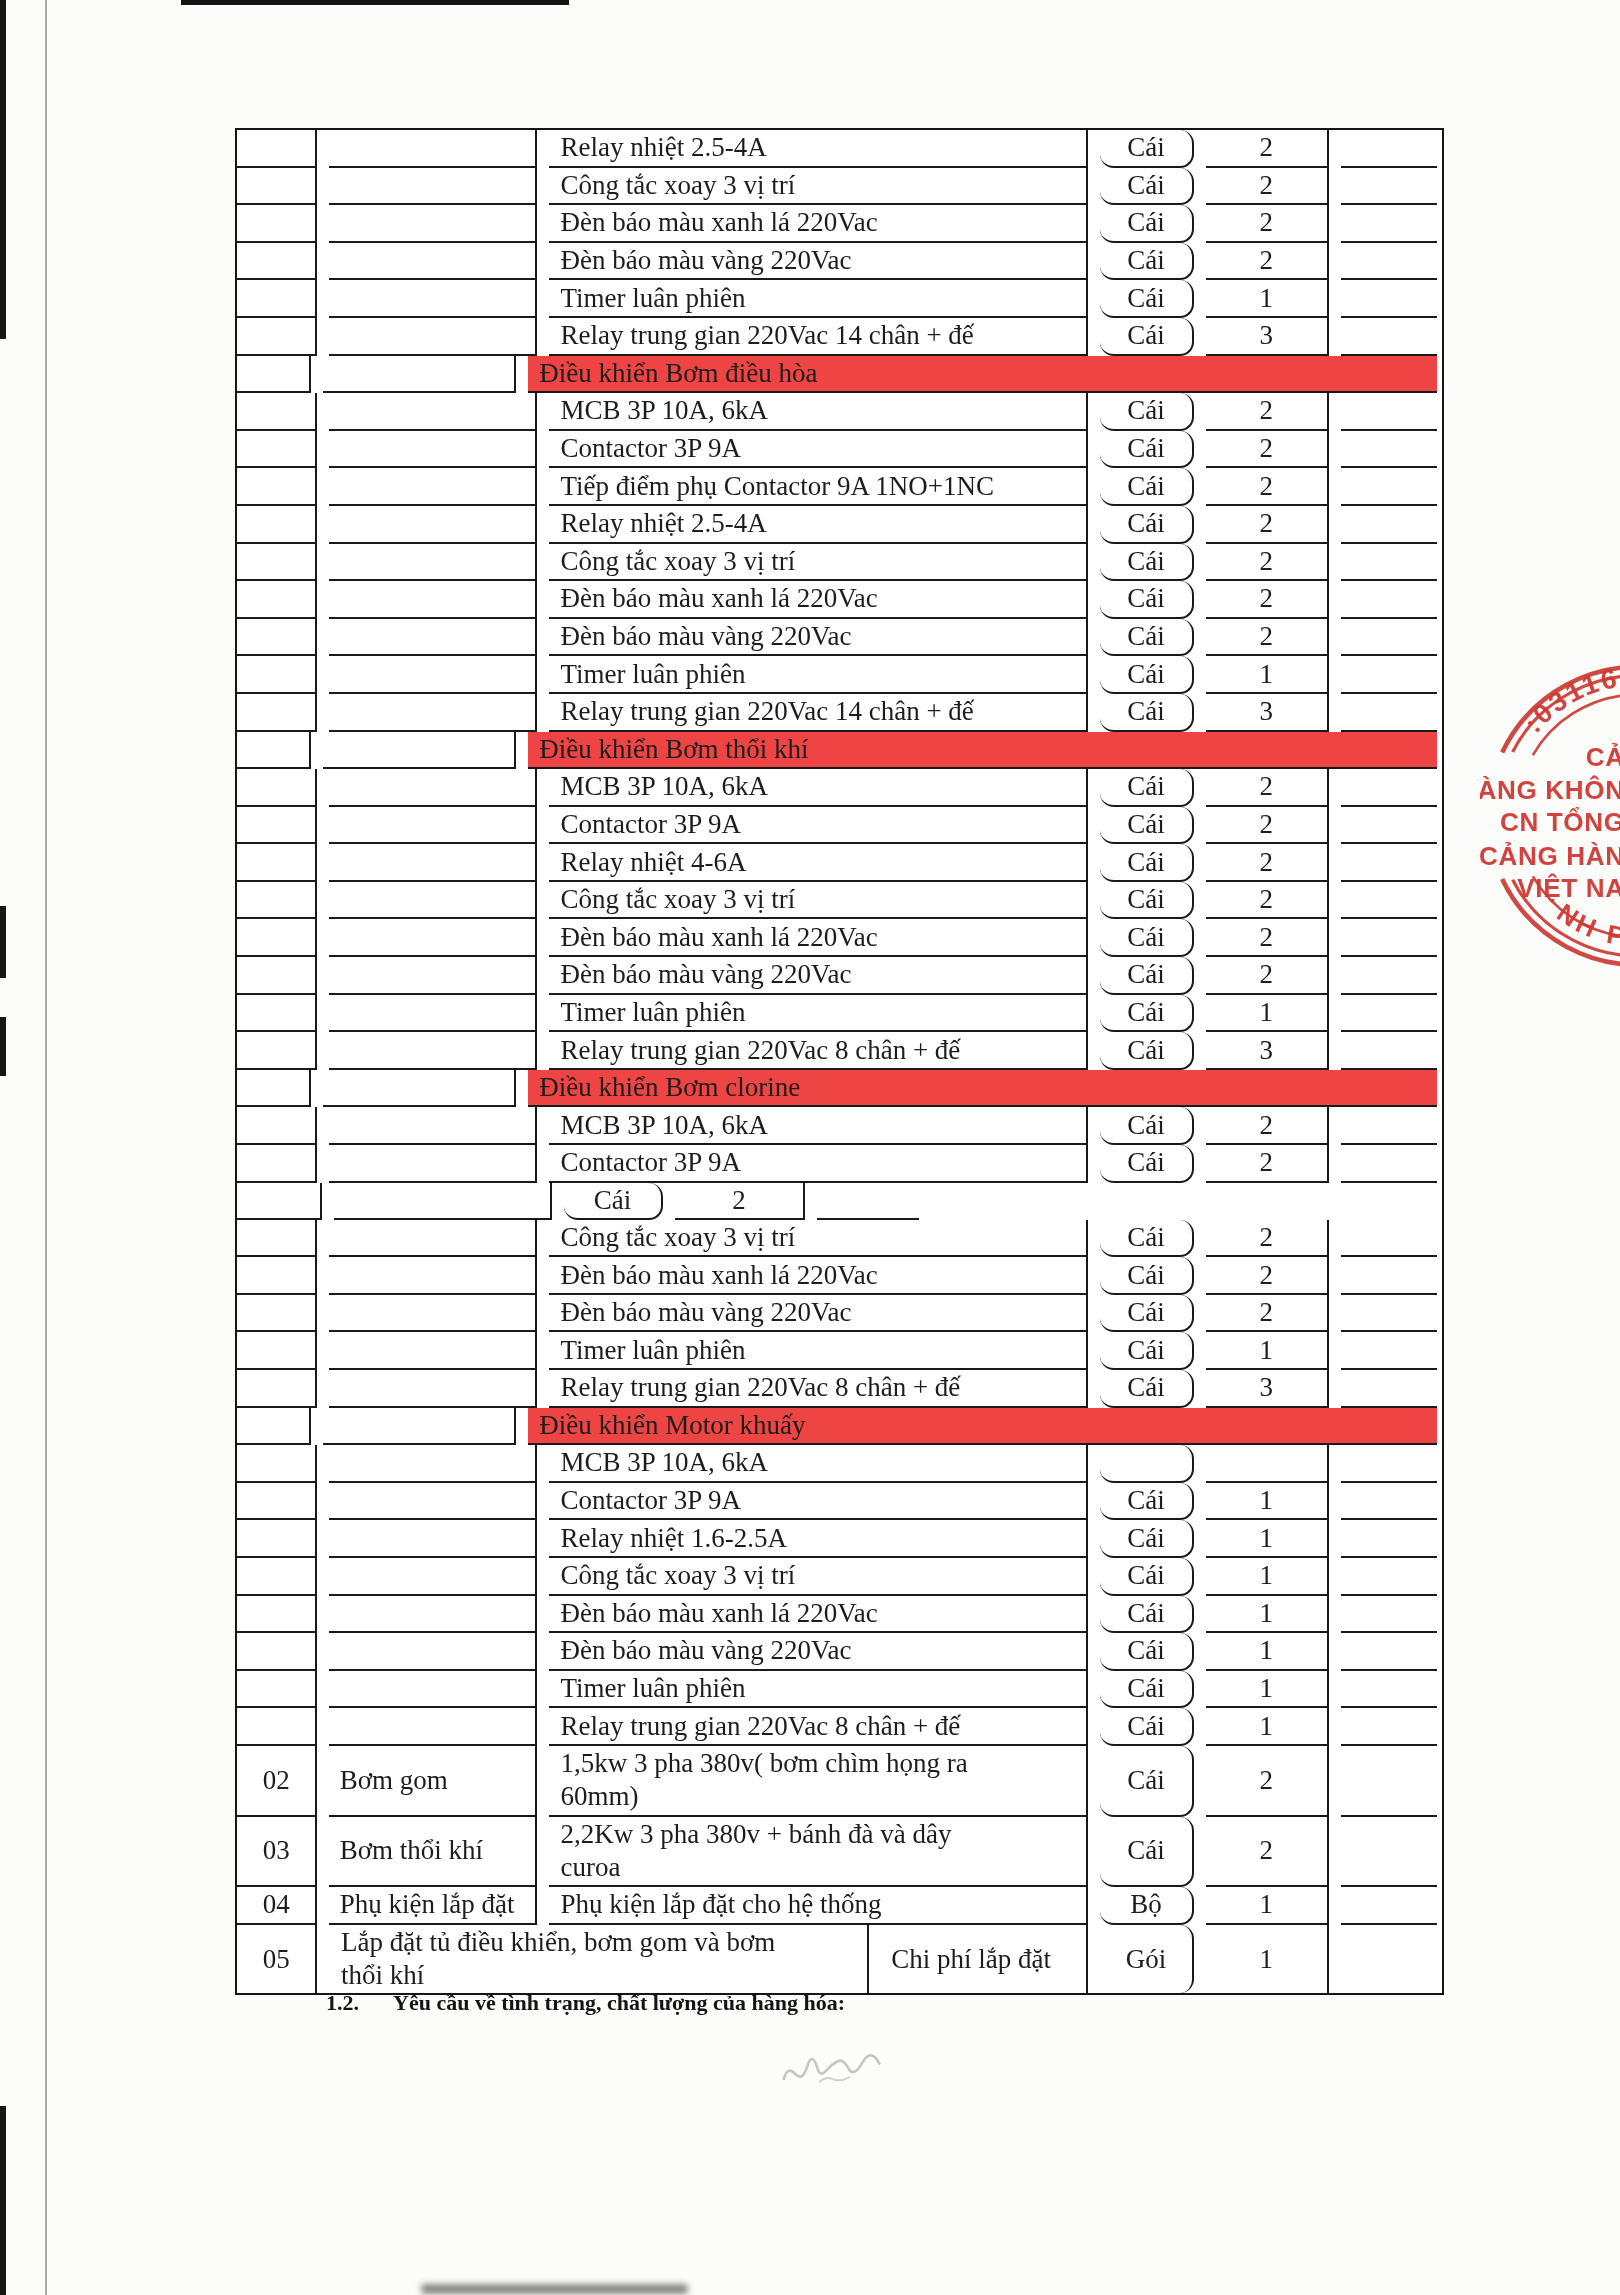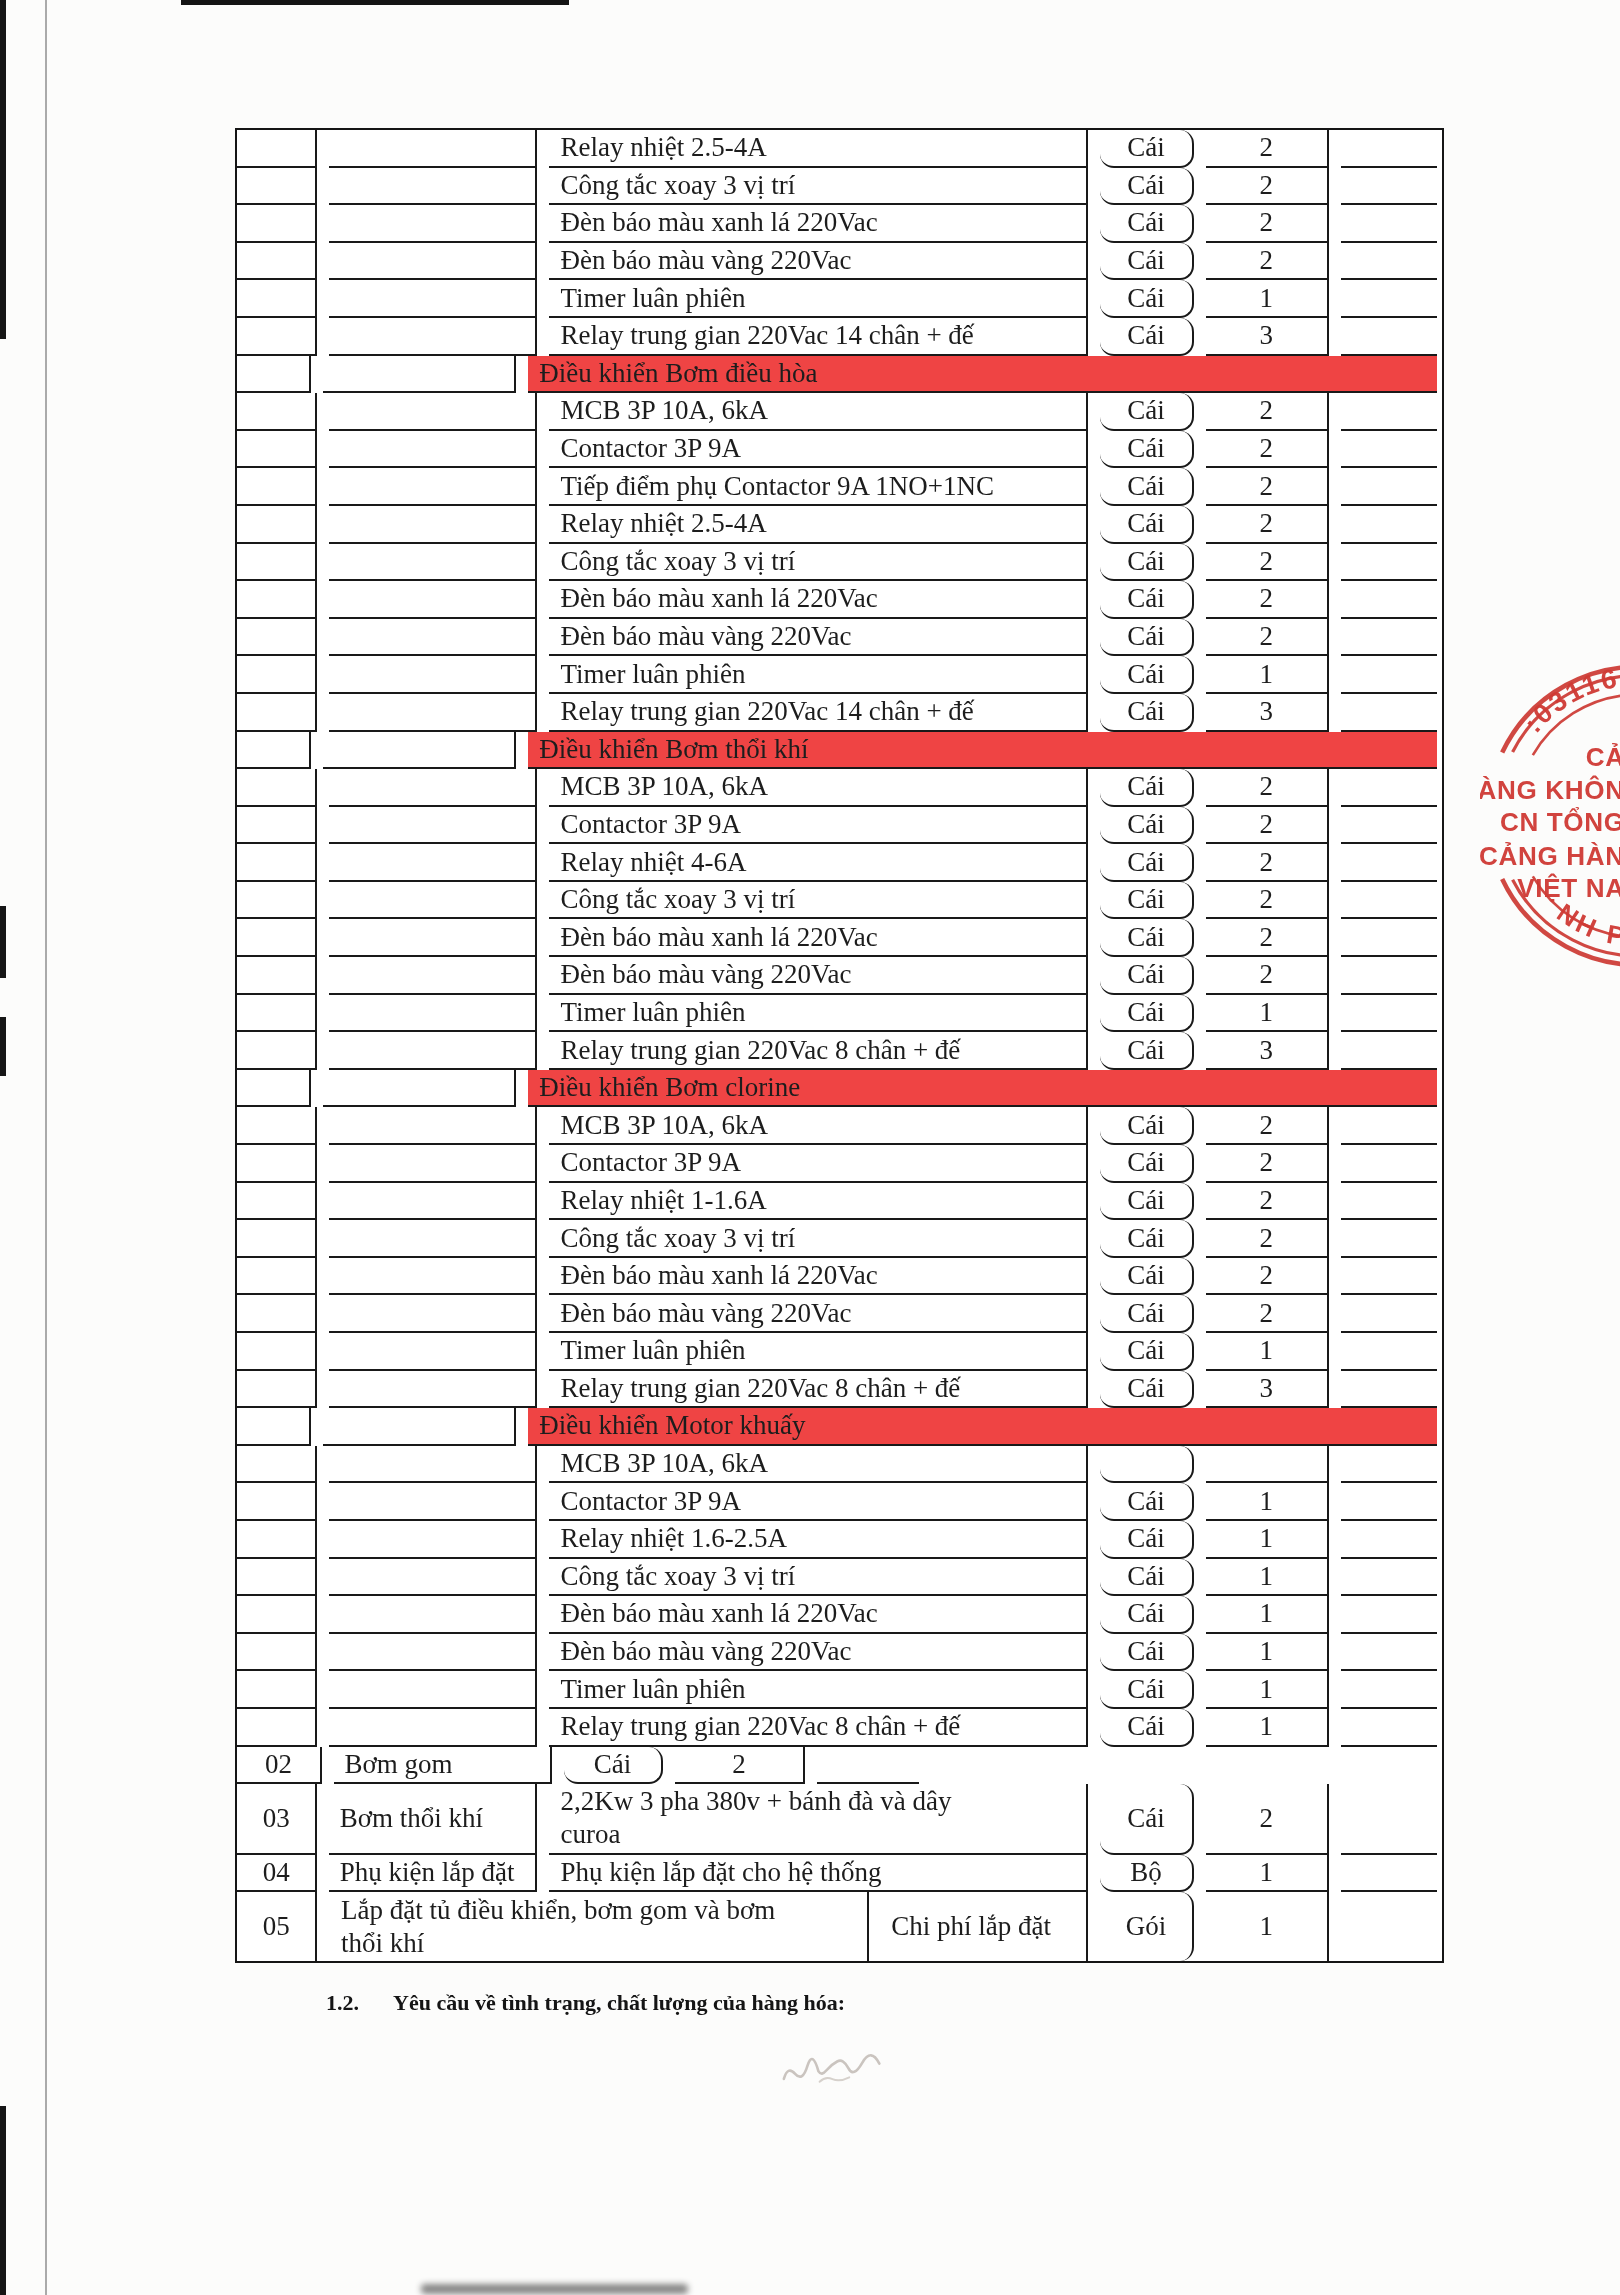--- a/index.html
+++ b/index.html
@@ -275,21 +275,20 @@
         <div class="c c1"></div>
         <div class="c c2"></div>
         <div class="c c3">Contactor 3P 9A</div>
         <div class="c c4">Cái</div>
         <div class="c c5">2</div>
         <div class="c c6"></div>
       </div>
       <div class="row">
         <div class="c c1"></div>
         <div class="c c2"></div>
-        <div class="c c3">Relay nhiệt 1-1.6A</div>
         <div class="c c4">Cái</div>
         <div class="c c5">2</div>
         <div class="c c6"></div>
       </div>
       <div class="row">
         <div class="c c1"></div>
         <div class="c c2"></div>
         <div class="c c3">Công tắc xoay 3 vị trí</div>
         <div class="c c4">Cái</div>
         <div class="c c5">2</div>
@@ -392,20 +391,21 @@
         <div class="c c1"></div>
         <div class="c c2"></div>
         <div class="c c3">Relay trung gian 220Vac 8 chân + đế</div>
         <div class="c c4">Cái</div>
         <div class="c c5">1</div>
         <div class="c c6"></div>
       </div>
       <div class="row">
         <div class="c c1">02</div>
         <div class="c c2">Bơm gom</div>
+        <div class="c c3">1,5kw 3 pha 380v( bơm chìm họng ra 60mm)</div>
         <div class="c c4">Cái</div>
         <div class="c c5">2</div>
         <div class="c c6"></div>
       </div>
       <div class="row">
         <div class="c c1">03</div>
         <div class="c c2">Bơm thổi khí</div>
         <div class="c c3">2,2Kw 3 pha 380v + bánh đà và dây curoa</div>
         <div class="c c4">Cái</div>
         <div class="c c5">2</div>

